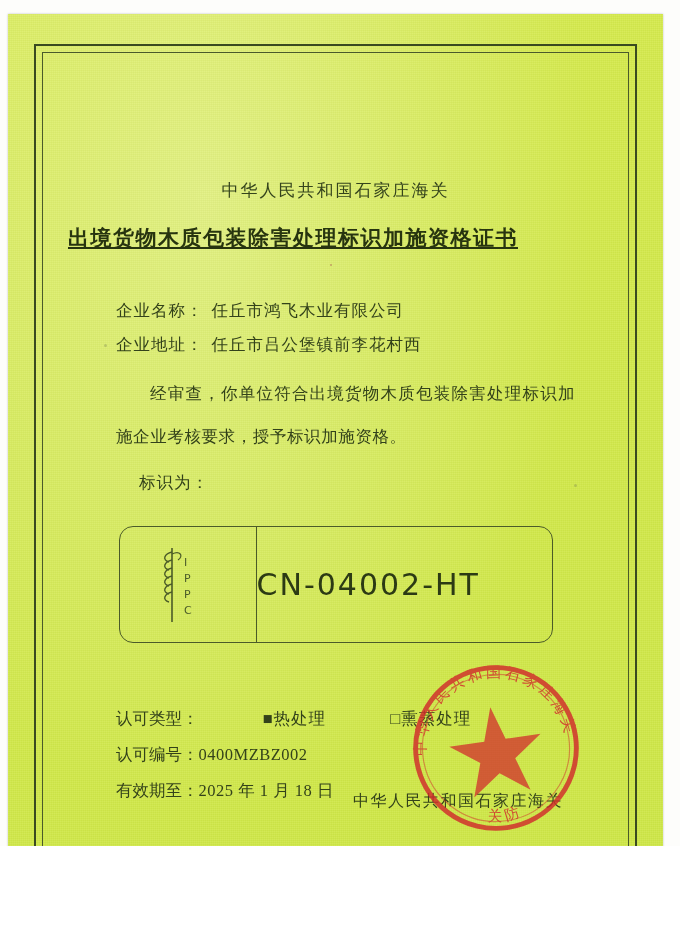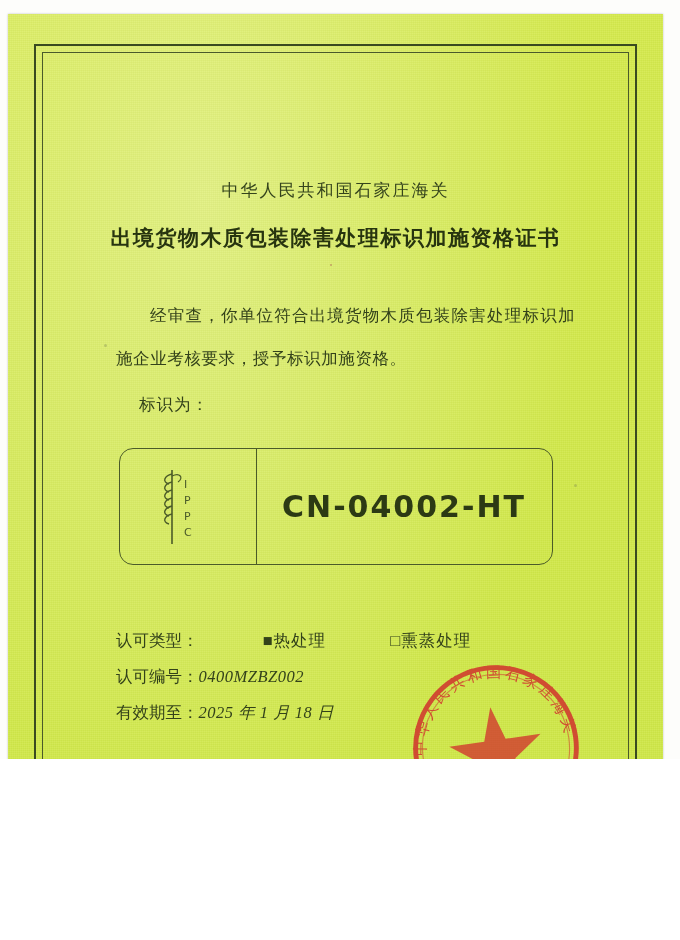--- a/index.html
+++ b/index.html
@@ -10,21 +10,21 @@
   body {
     width: 680px;
     height: 940px;
     font-family: "Liberation Serif", "DejaVu Serif", serif;
     overflow: hidden;
   }
 
   .page {
     position: relative;
     width: 680px;
-    height: 759px;
+    height: 846px;
     background: #fdfdfb;
     overflow: hidden;
   }
 
   
   .cert-sheet {
     position: absolute;
     left: 8px;
     top: 14px;
     width: 655px;
@@ -74,26 +74,26 @@
 
   .org-line {
     text-align: center;
     font-size: 17px;
     letter-spacing: 2px;
     color: #35441c;
     margin-top: 105px;
   }
 
   .doc-title {
-    text-align: center;
     font-size: 21px;
     font-weight: bold;
     letter-spacing: 1.5px;
     color: #27340f;
     margin-top: 22px;
+    text-decoration: underline;
   }
 
   .body-block {
     margin-top: 42px;
     padding-left: 48px;
     padding-right: 28px;
     font-size: 16.5px;
     line-height: 34px;
     color: #33421a;
   }
@@ -146,22 +146,21 @@
     left: 50%;
     top: 50%;
     transform: translate(-50%, -50%);
     width: 60px;
     height: 86px;
   }
   .mark-right {
     flex: 1;
     display: flex;
     align-items: center;
-    justify-content: center;
-    font-weight: bold;
+    justify-content: flex-start;
   }
   .mark-code {
     font-family: "DejaVu Sans", "Liberation Sans", sans-serif;
     font-size: 30px;
     letter-spacing: 2px;
     color: #2c3a14;
   }
 
   .lower-block {
     margin-top: 58px;
@@ -177,21 +176,20 @@
     margin-left: 10px;
     letter-spacing: 1px;
   }
   .opt.spaced {
     margin-left: 60px;
     text-align: right;
   }
   .serif-num {
     font-family: "Liberation Serif", serif;
     letter-spacing: 0.5px;
-    font-style: italic;
   }
 
   .issuer {
     position: absolute;
     right: 40px;
     bottom: 54px;
     font-size: 16px;
     letter-spacing: 1.5px;
     color: #33421a;
   }
@@ -222,20 +220,26 @@
 
     <div class="border-outer"></div>
     <div class="border-inner"></div>
 
     <div class="content">
 
       <div class="org-line">中华人民共和国石家庄海关</div>
       <div class="doc-title">出境货物木质包装除害处理标识加施资格证书</div>
 
       <div class="body-block">
+        <div class="field-row">
+          <span class="field-label">企业名称：</span><span class="field-value">任丘市鸿飞木业有限公司</span>
+        </div>
+        <div class="field-row">
+          <span class="field-label">企业地址：</span><span class="field-value">任丘市吕公堡镇前李花村西</span>
+        </div>
         <div class="para para-indent">经审查，你单位符合出境货物木质包装除害处理标识加施企业考核要求，授予标识加施资格。</div>
         <div class="mark-lead">标识为：</div>
       </div>
 
       <div class="mark-box">
         <div class="mark-left">
           <svg class="wheat" viewBox="0 0 60 86">
             <line x1="14" y1="6" x2="14" y2="80" stroke="#4b5b28" stroke-width="1.6"></line>
             <path d="M14 10 C6 12, 4 18, 11 20" fill="none" stroke="#4b5b28" stroke-width="1.4"></path>
             <path d="M14 18 C6 20, 4 26, 11 28" fill="none" stroke="#4b5b28" stroke-width="1.4"></path>

